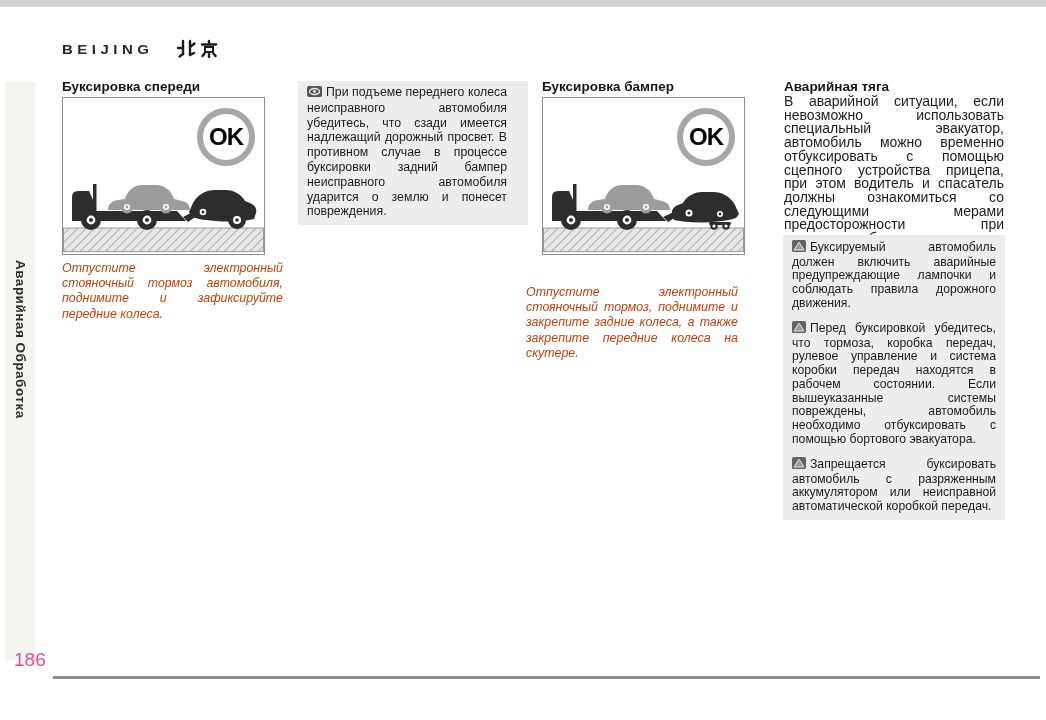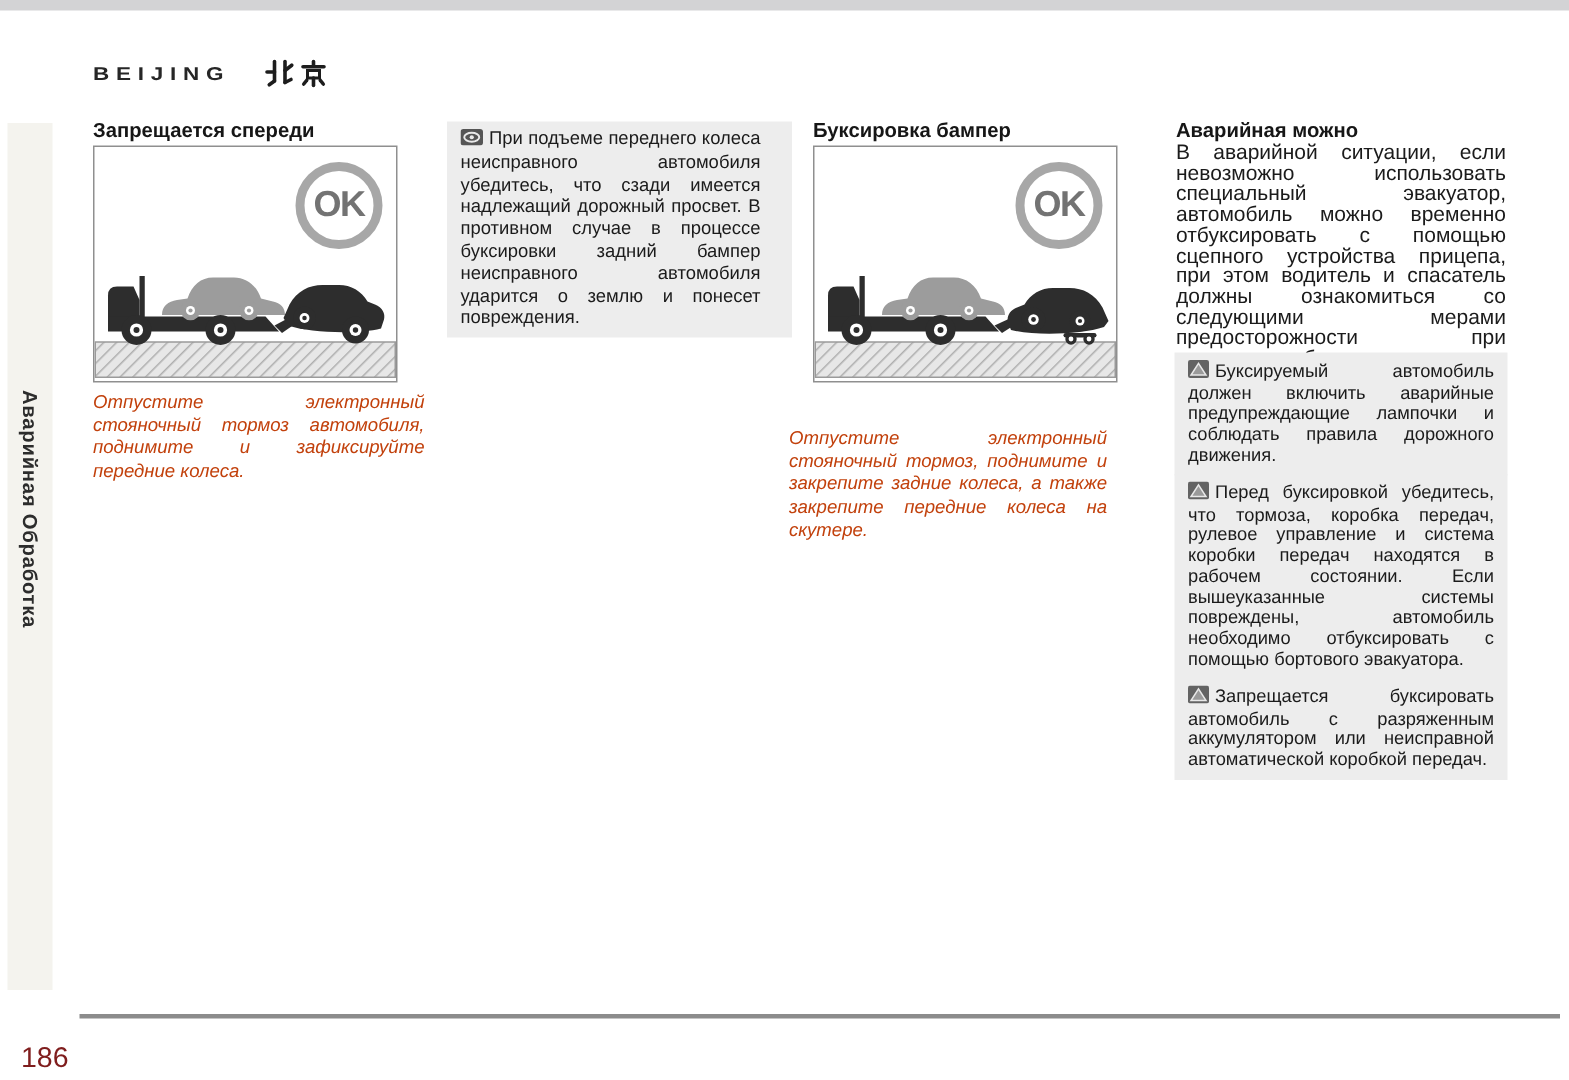--- a/index.html
+++ b/index.html
@@ -19,35 +19,35 @@
            display:flex;flex-direction:column;align-items:center;}
   .sidebar-label{margin-top:178px;writing-mode:vertical-rl;font-weight:bold;font-size:13.5px;
                  color:#2c2c2c;letter-spacing:.5px;white-space:nowrap;}
 
   .sec-title{position:absolute;font-size:13.5px;font-weight:bold;color:#161616;white-space:nowrap;}
 
   
   .figure{position:absolute;width:201px;height:156px;border:1px solid #8f8f8f;background:#fff;}
   .ok-badge{position:absolute;left:134px;top:10px;width:46px;height:46px;border:6px solid #a7a7a7;
             border-radius:50%;display:flex;align-items:center;justify-content:center;
-            font-size:24px;font-weight:bold;color:#737373;letter-spacing:-1px;background:transparent;}
+            font-size:24px;font-weight:bold;color:#000000;letter-spacing:-1px;background:transparent;}
 
   .caption{position:absolute;font-size:12.4px;line-height:15.2px;text-align:justify;color:#c2410c;font-style:italic;}
 
   .note-box{position:absolute;left:298px;top:81px;width:200px;background:#ededed;
             padding:4px 21px 6px 9px;font-size:12.3px;line-height:14.8px;text-align:justify;}
 
   .col4-intro{position:absolute;left:784px;top:95px;width:220px;font-size:14px;
               line-height:13.7px;text-align:justify;}
   .warn-box{position:absolute;left:783px;width:204px;background:#ededed;
             padding:5px 9px 6px 9px;font-size:12.2px;line-height:13.7px;text-align:justify;}
   .inline-icon{display:inline-block;vertical-align:-1px;margin-right:4px;}
 
   .footer-rule{position:absolute;left:53px;top:676px;width:987px;height:3px;background:#8c8c8c;}
-  .page-number{position:absolute;left:14px;top:695px;font-size:19px;color:#7f1d1d;}
+  .page-number{position:absolute;left:14px;top:649px;font-size:19px;color:#ec4899;}
 </style>
 </head>
 <body>
 
 <div id="page">
 
   <div class="topbar"></div>
 
   <div class="logo">
     <span class="wordmark">BEIJING</span>
@@ -67,21 +67,21 @@
           <path d="M37.5,14.5 L39.5,17"></path>
       </g>
     </svg>
     <span class="sr">北京</span>
   </div>
 
   <div class="sidebar">
     <span class="sidebar-label">Аварийная Обработка</span>
   </div>
 
-  <div class="sec-title" style="left:62px;top:79px;">Запрещается спереди</div>
+  <div class="sec-title" style="left:62px;top:79px;">Буксировка спереди</div>
 
   <div class="figure" style="left:62px;top:97px;">
     <svg width="201" height="156" viewBox="0 0 201 156" aria-hidden="true">
       <defs>
         <pattern id="hA" width="6" height="6" patternUnits="userSpaceOnUse" patternTransform="rotate(45)">
           <rect width="6" height="6" fill="#e7e7e7"></rect>
           <line x1="0" y1="0" x2="0" y2="6" stroke="#aeaeae" stroke-width="2"></line>
         </pattern>
       </defs>
       <rect x="0.5" y="130" width="200" height="23.5" fill="url(#hA)" stroke="#9a9a9a"></rect>
@@ -180,21 +180,21 @@
           <circle cx="171" cy="128" r="1.6" fill="#fff"></circle>
         <circle cx="183" cy="128" r="3.8" fill="#2d2d2d"></circle>
           <circle cx="183" cy="128" r="1.6" fill="#fff"></circle>
       </g>
     </svg>
     <div class="ok-badge">OK</div>
   </div>
 
   <div class="caption" style="left:526px;top:261px;width:212px;margin-top:24px;">Отпустите электронный стояночный тормоз, поднимите и закрепите задние колеса, а также закрепите передние колеса на скутере.</div>
 
-  <div class="sec-title" style="left:784px;top:79px;">Аварийная можно</div>
+  <div class="sec-title" style="left:784px;top:79px;">Аварийная тяга</div>
 
   <div class="col4-intro">В аварийной ситуации, если невозможно использовать специальный эвакуатор, автомобиль можно временно отбуксировать с помощью сцепного устройства прицепа, при этом водитель и спасатель должны ознакомиться со следующими мерами предосторожности при подготовке к буксировке.</div>
 
   <div class="warn-box" style="top:235px;">
     <span class="inline-icon">
       <svg width="14" height="12" viewBox="0 0 14 12" aria-hidden="true">
         <rect width="14" height="12" rx="1.5" fill="#636363"></rect>
         <path d="M7 2.2 L12 10 L2 10 Z" fill="#9a9a9a" stroke="#e8e8e8" stroke-width="1"></path>
       </svg>
     </span><span>Буксируемый автомобиль должен включить аварийные предупреждающие лампочки и соблюдать правила дорожного движения.</span>

